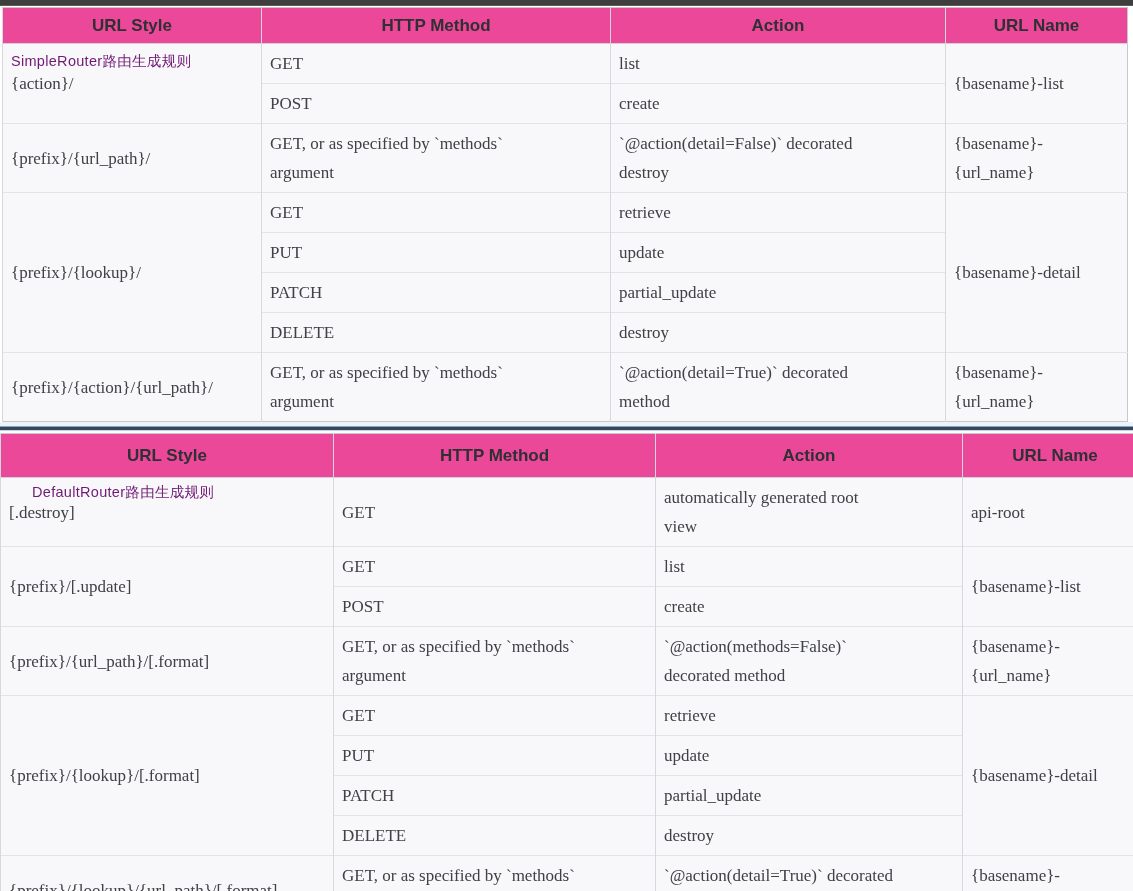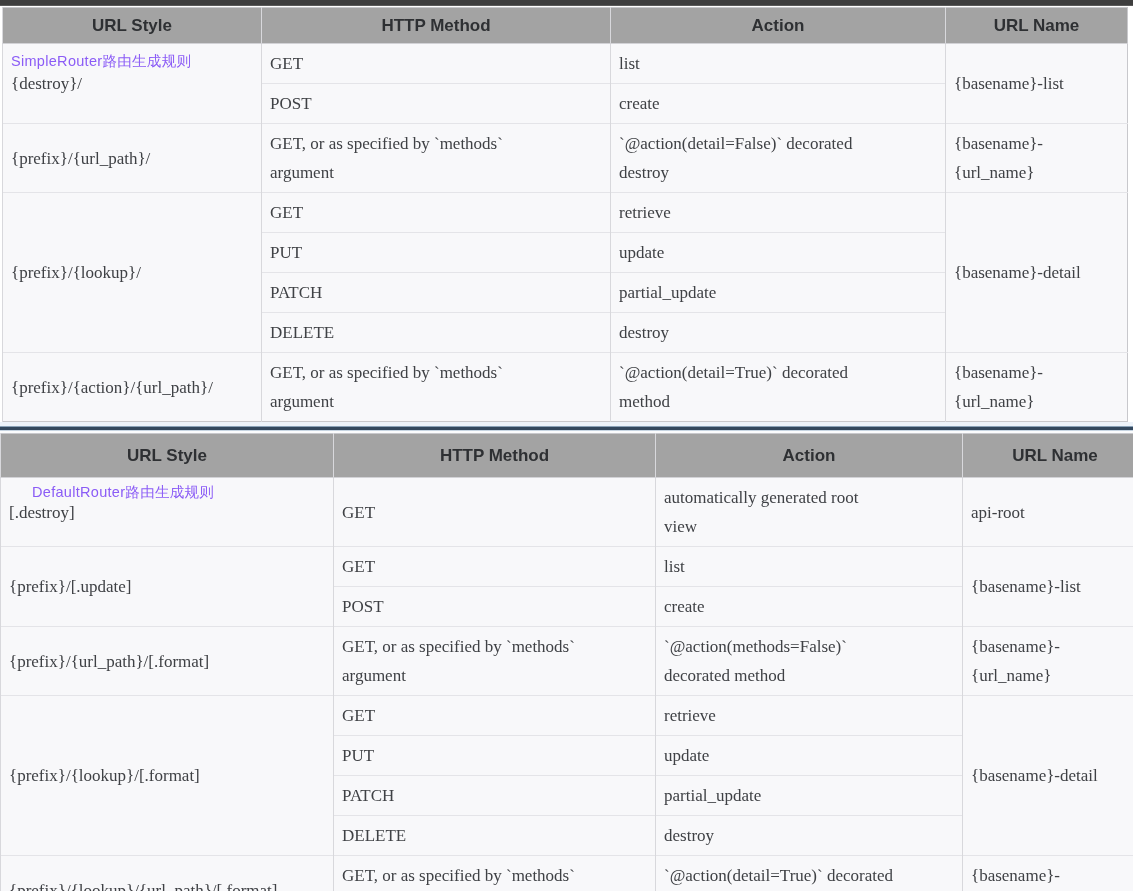--- a/index.html
+++ b/index.html
@@ -30,21 +30,21 @@
   }
   table {
     border-collapse: collapse;
     table-layout: fixed;
     border: 1px solid #c8c8cc;
     background: #f8f8fa;
   }
   #table1 { width: 1126px; }
   #table2 { width: 1148px; }
   th {
-    background: #a3a3a3;
+    background: #ec4899;
     font-weight: bold;
     font-size: 17px;
     color: #2e3033;
     text-align: center;
     border-left: 1px solid #d8d8dc;
     border-bottom: 1px solid #d2d2d6;
     line-height: 29px;
   }
   #table1 th { padding: 3px 8px; }
   #table2 th { padding: 7px 8px; }
@@ -56,21 +56,21 @@
     vertical-align: middle;
     padding: 5px 8px;
     line-height: 29px;
     background: #f8f8fa;
   }
   td .cell-text { white-space: pre-line; font-family: Liberation Serif, serif; }
   td.anno-cell { position: relative; }
   .annotation {
     position: absolute;
     left: 8px;
-    color: #8b5cf6;
+    color: #701a75;
     font-size: 14.5px;
     line-height: 16px;
     white-space: nowrap;
     letter-spacing: 0.3px;
   }
   #table1 .annotation { top: 9px; }
   #table2 .annotation { top: 6px; margin-left: 23px; }
   .separator { width: 1133px; font-size: 0; }
   .sep-light-blue { height: 4px; background: #edf3fa; }
   .sep-mid-line   { height: 1px; background: #8aa2b8; }
@@ -96,21 +96,21 @@
         <th>URL Style</th>
         <th>HTTP Method</th>
         <th>Action</th>
         <th>URL Name</th>
       </tr>
     </thead>
     <tbody>
       <tr>
         <td rowspan="2" class="anno-cell">
           <span class="annotation">SimpleRouter路由生成规则</span>
-          <span class="cell-text">{destroy}/</span>
+          <span class="cell-text">{action}/</span>
         </td>
         <td><span class="cell-text">GET</span></td>
         <td><span class="cell-text">list</span></td>
         <td rowspan="2"><span class="cell-text">{basename}-list</span></td>
       </tr>
       <tr>
         <td><span class="cell-text">POST</span></td>
         <td><span class="cell-text">create</span></td>
       </tr>
       <tr>

